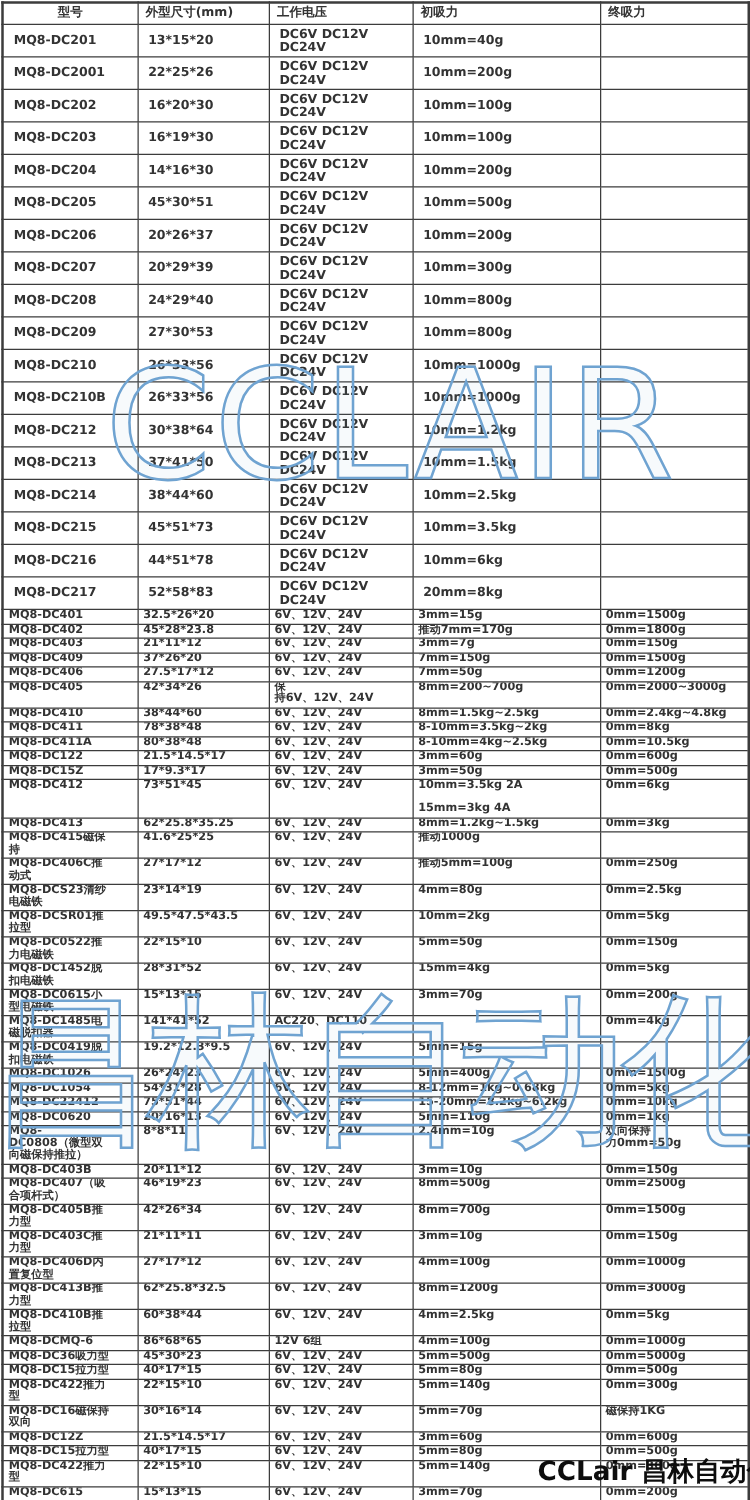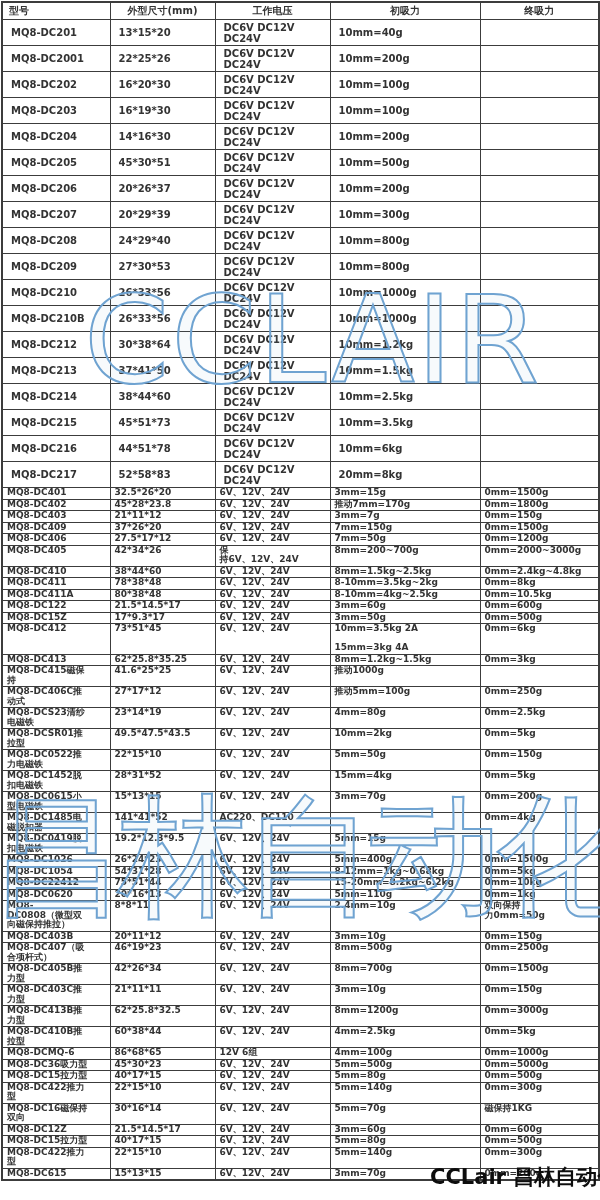--- a/index.html
+++ b/index.html
@@ -29,25 +29,25 @@
     border: 1px solid #3c3c3c;
     color: #333333;
     font-weight: bold;
     white-space: pre-line;
     overflow: hidden;
   }
   thead th {
     font-size: 10px;
     line-height: 12px;
     height: 16px;
-    text-align: center;
+    text-align: left;
     padding: 2px 6px;
     vertical-align: middle;
   }
-  thead th:first-child { text-align: left; }
+  thead th:first-child { text-align: center; }
 
   tbody.sec1 td {
     font-size: 10px;
     line-height: 11px;
     height: 26px;
     vertical-align: middle;
     padding: 1px 4px 1px 8px;
   }
   tbody.sec2 td {
     font-size: 9px;
@@ -528,20 +528,28 @@
 
         <tr>
           <td class="model">MQ8-DC403C推
 力型</td>
           <td class="size">21*11*11</td>
           <td class="volt">6V、12V、24V</td>
           <td class="init">3mm=10g</td>
           <td class="fin">0mm=150g</td>
         </tr>
 
+        <tr>
+          <td class="model">MQ8-DC406D内
+置复位型</td>
+          <td class="size">27*17*12</td>
+          <td class="volt">6V、12V、24V</td>
+          <td class="init">4mm=100g</td>
+          <td class="fin">0mm=1000g</td>
+        </tr>
 
         <tr>
           <td class="model">MQ8-DC413B推
 力型</td>
           <td class="size">62*25.8*32.5</td>
           <td class="volt">6V、12V、24V</td>
           <td class="init">8mm=1200g</td>
           <td class="fin">0mm=3000g</td>
         </tr>
 

